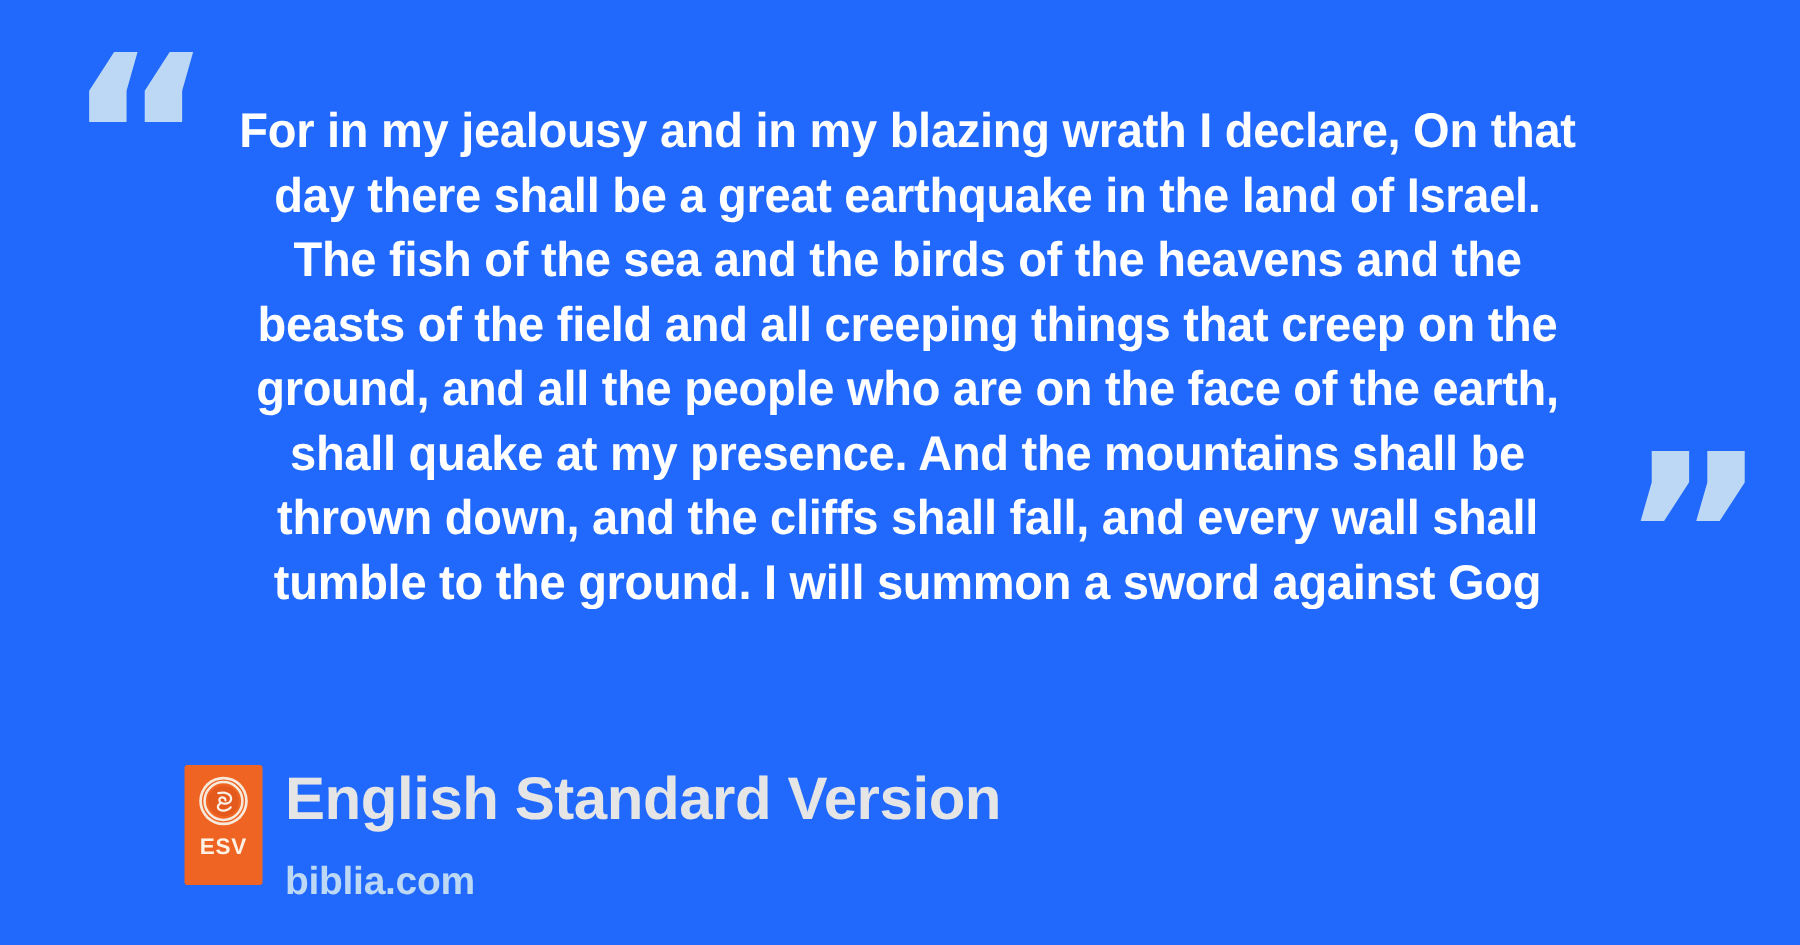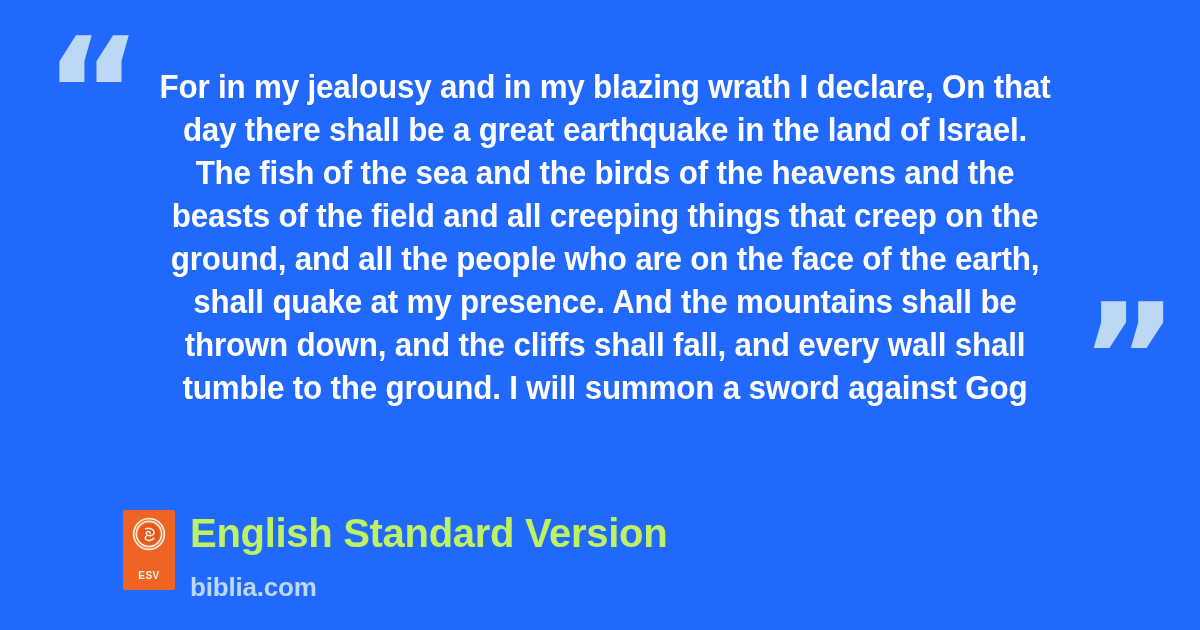--- a/index.html
+++ b/index.html
@@ -83,38 +83,38 @@
     padding-top: 7px;
     box-sizing: border-box;
     flex: 0 0 auto;
   }
   .logo-emblem {
     width: 34px;
     height: 34px;
     display: block;
   }
   .logo-abbr {
-    margin-top: 20px;
+    margin-top: 6px;
     color: #fdf1e6;
     font-family: "Liberation Sans", sans-serif;
     font-weight: 700;
-    font-size: 10px;
+    font-size: 15px;
     letter-spacing: 0.5px;
     line-height: 1;
   }
 
   .footer-text {
     margin-left: 15px;
     display: flex;
     flex-direction: column;
     justify-content: flex-start;
     padding-top: 0px;
   }
   .version-name {
-    color: #bef264;
+    color: #e5e5e5;
     font-family: "Liberation Sans", sans-serif;
     font-weight: 700;
     font-size: 40px;
     line-height: 46px;
     letter-spacing: -0.3px;
     white-space: nowrap;
   }
   .site-name {
     margin-top: 16px;
     color: #bcd8f4;

